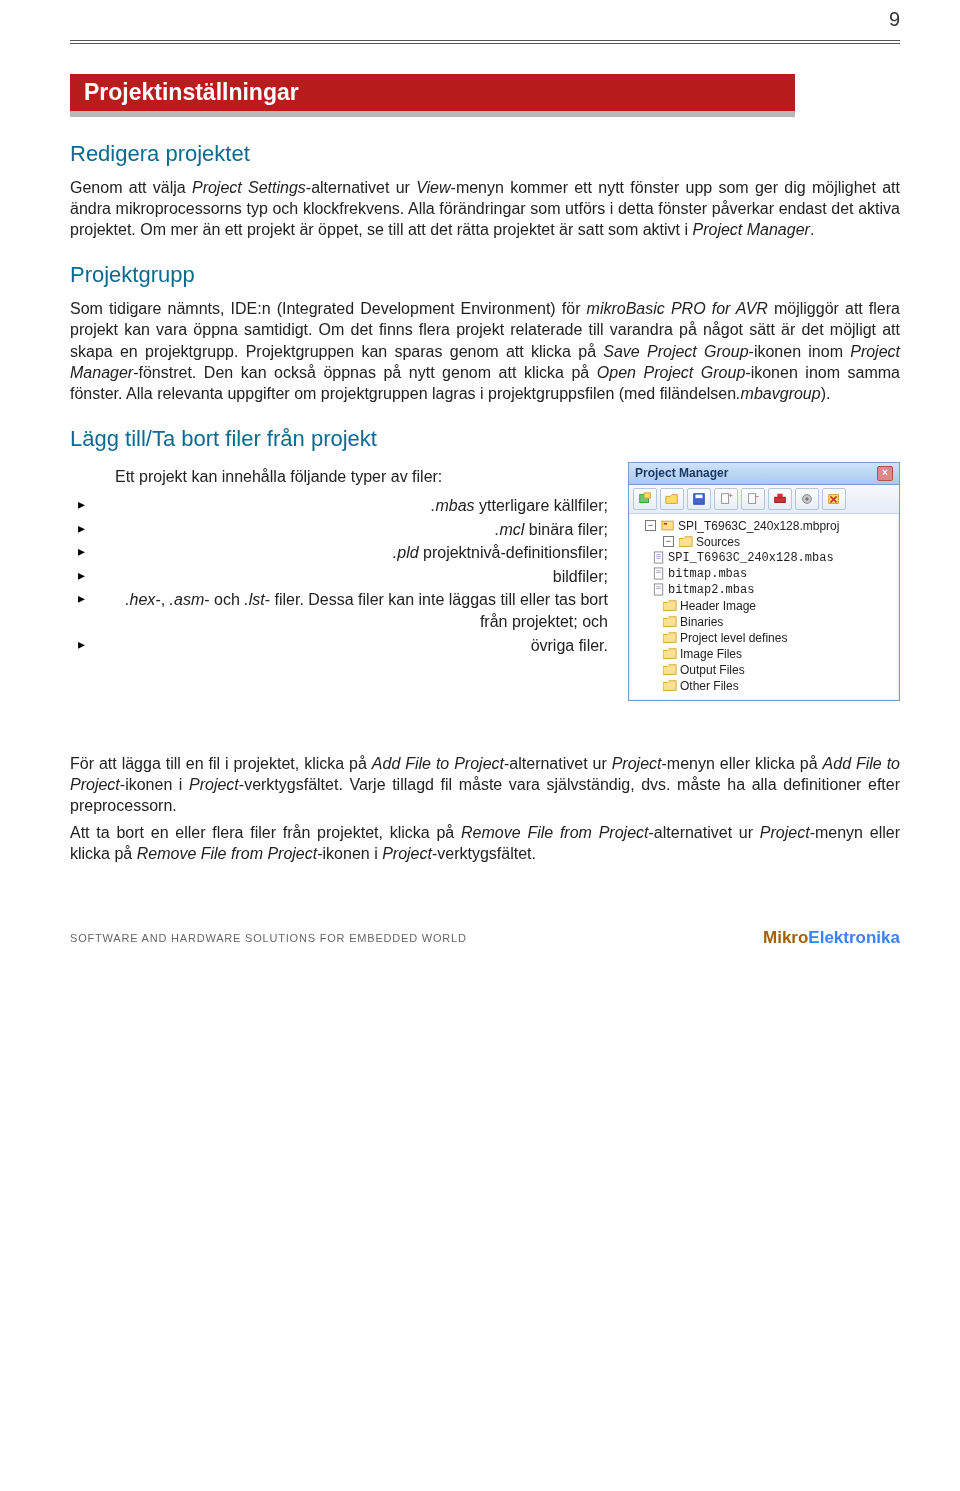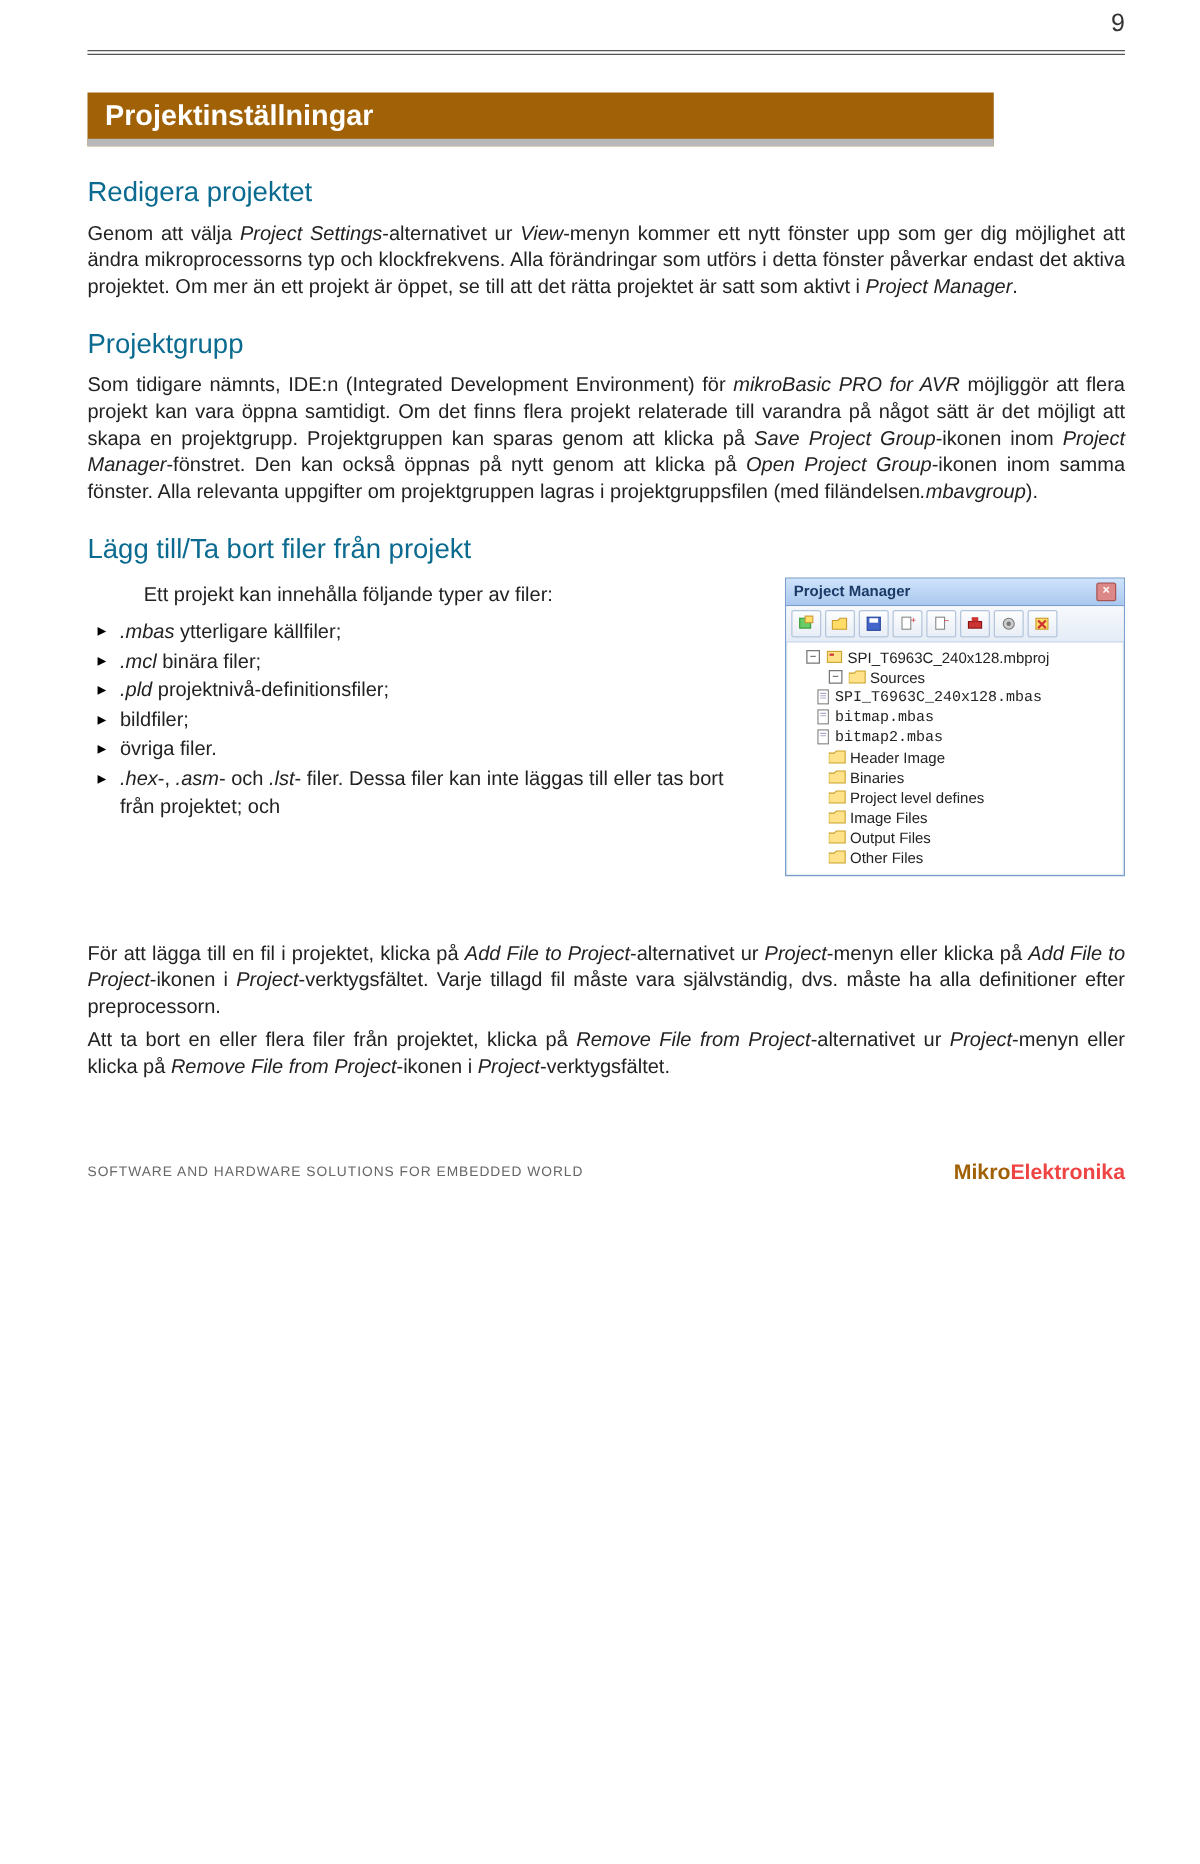--- a/index.html
+++ b/index.html
@@ -20,21 +20,21 @@
     margin-bottom: 4px;
   }
   .pagenum {
     position: absolute;
     top: 8px;
     right: 60px;
     font-size: 20px;
     color: #333;
   }
   .title-bar {
-    background: #a16207;
+    background: #b91c1c;
     color: #fff;
     font-size: 23px;
     font-weight: bold;
     padding: 5px 14px;
     margin: 30px 0 24px 0;
     border-bottom: 6px solid #b8b8b8;
     width: 84%;
   }
   h2.section {
     color: #0a6a90;
@@ -60,20 +60,21 @@
     list-style: none;
     padding-left: 8px;
     margin: 6px 0;
     font-size: 16px;
   }
   ul.files li {
     position: relative;
     padding-left: 18px;
     margin: 2px 0;
     line-height: 1.35;
+    text-align: right;
   }
   ul.files li::before {
     content: "▸";
     position: absolute;
     left: 0;
     top: 0;
     font-size: 14px;
     color: #000;
   }
   
@@ -160,21 +161,21 @@
     color: #666;
     border-top: 0;
     padding-top: 4px;
   }
   .brand {
     font-weight: bold;
     font-size: 17px;
     letter-spacing: 0;
   }
   .brand .red { color: #a16207; }
-  .brand .gray { color: #ef4444; text-align: right; }
+  .brand .gray { color: #3b82f6; text-align: right; }
 </style>
 </head>
 <body>
 
 <div class="page">
   <div class="pagenum">9</div>
   <div class="topline"></div>
 
   <div class="title-bar">Projektinställningar</div>
 
@@ -191,22 +192,22 @@
   <h2 class="section">Lägg till/Ta bort filer från projekt</h2>
 
   <div class="columns">
     <div class="col-left">
       <p class="body" style="margin-bottom:8px;margin-left:45px;">Ett projekt kan innehålla följande typer av filer:</p>
       <ul class="files">
         <li><span class="bi">.mbas</span><span> ytterligare källfiler;</span></li>
         <li><span class="bi">.mcl</span><span> binära filer;</span></li>
         <li><span class="bi">.pld</span><span> projektnivå-definitionsfiler;</span></li>
         <li><span>bildfiler;</span></li>
+        <li><span class="bi">.hex</span><span>-, </span><span class="bi">.asm</span><span>- och </span><span class="bi">.lst</span><span>- filer. Dessa filer kan inte läggas till eller tas bort från projektet; och</span></li>
         <li><span>övriga filer.</span></li>
-        <li><span class="bi">.hex</span><span>-, </span><span class="bi">.asm</span><span>- och </span><span class="bi">.lst</span><span>- filer. Dessa filer kan inte läggas till eller tas bort från projektet; och</span></li>
       </ul>
     </div>
 
     <div class="pm-panel">
       <div class="pm-title">
         <span>Project Manager</span>
         <span class="pm-close">×</span>
       </div>
       <div class="pm-toolbar">
         <div class="tb-btn">

